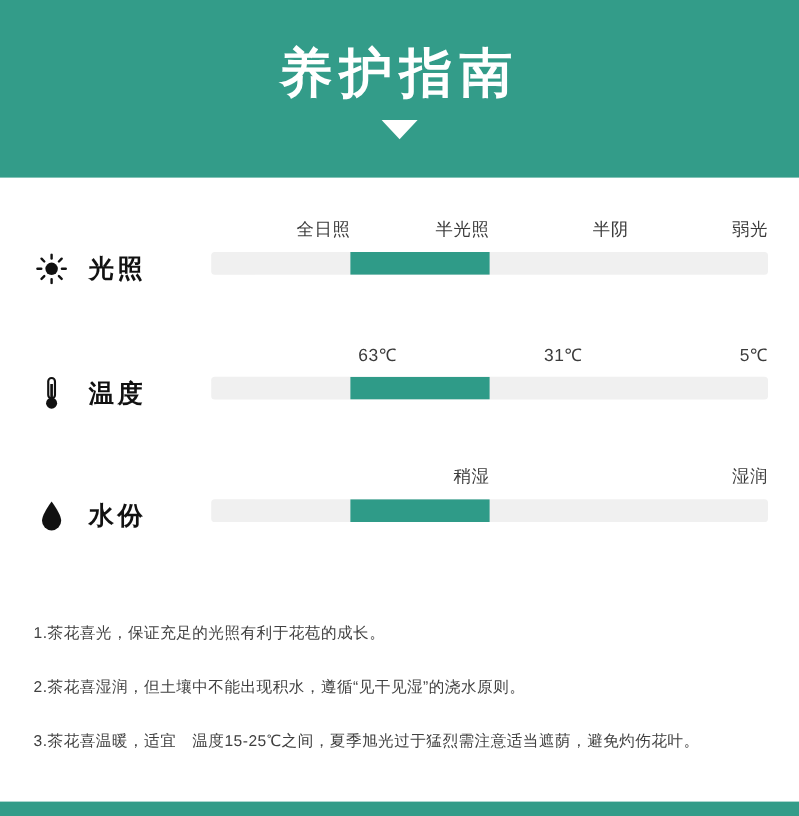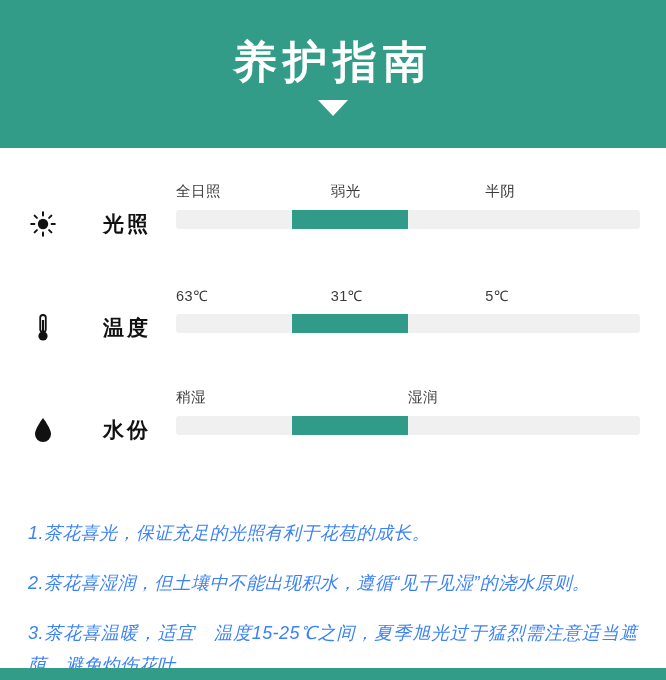--- a/index.html
+++ b/index.html
@@ -55,21 +55,20 @@
   .row {
     display: flex;
     align-items: flex-start;
     height: 103px;
   }
   .row-label {
     width: 150px;
     display: flex;
     align-items: center;
     padding-top: 34px;
-    gap: 29px;
   }
   .row-icon {
     width: 34px;
     display: flex;
     justify-content: center;
     align-items: center;
     color: #111111;
   }
   .row-name {
     margin-left: 14px;
@@ -81,21 +80,21 @@
   .scale {
     flex: 1;
     padding-top: 6px;
   }
   .scale-ticks {
     display: flex;
     margin-bottom: 9px;
   }
   .scale-ticks span {
     flex: 1;
-    text-align: left;
+    text-align: right;
     font-size: 14.5px;
     color: #3b3b3b;
     letter-spacing: 0.5px;
   }
   .scale-bar {
     display: flex;
     height: 19px;
     background: #f0f0f0;
     border-radius: 3px;
     overflow: hidden;
@@ -105,26 +104,25 @@
     display: block;
   }
   .scale-bar span.active {
     background: #2f9b88;
   }
   
   .notes {
     padding: 14px 28px 0 28px;
   }
   .note {
-    font-size: 18px;
-    color: #3b82f6;
+    font-size: 13px;
+    color: #404040;
     line-height: 32px;
     letter-spacing: 0.4px;
     text-align: justify;
-    font-style: italic;
   }
   
   .footer-strip {
     position: absolute;
     left: 0;
     bottom: 0;
     width: 100%;
     height: 12px;
     background: #339c89;
   }
@@ -156,22 +154,23 @@
               <line x1="19.1" y1="6.9" x2="21.4" y2="4.6"></line>
               <line x1="4.6" y1="21.4" x2="6.9" y2="19.1"></line>
             </g>
           </svg>
         </div>
         <div class="row-name">光照</div>
       </div>
       <div class="scale">
         <div class="scale-ticks">
           <span>全日照</span>
+          <span>半光照</span>
+          <span>半阴</span>
           <span>弱光</span>
-          <span>半阴</span>
         </div>
         <div class="scale-bar">
           <span></span>
           <span class="active"></span>
           <span></span>
           <span></span>
         </div>
       </div>
     </div>
 

